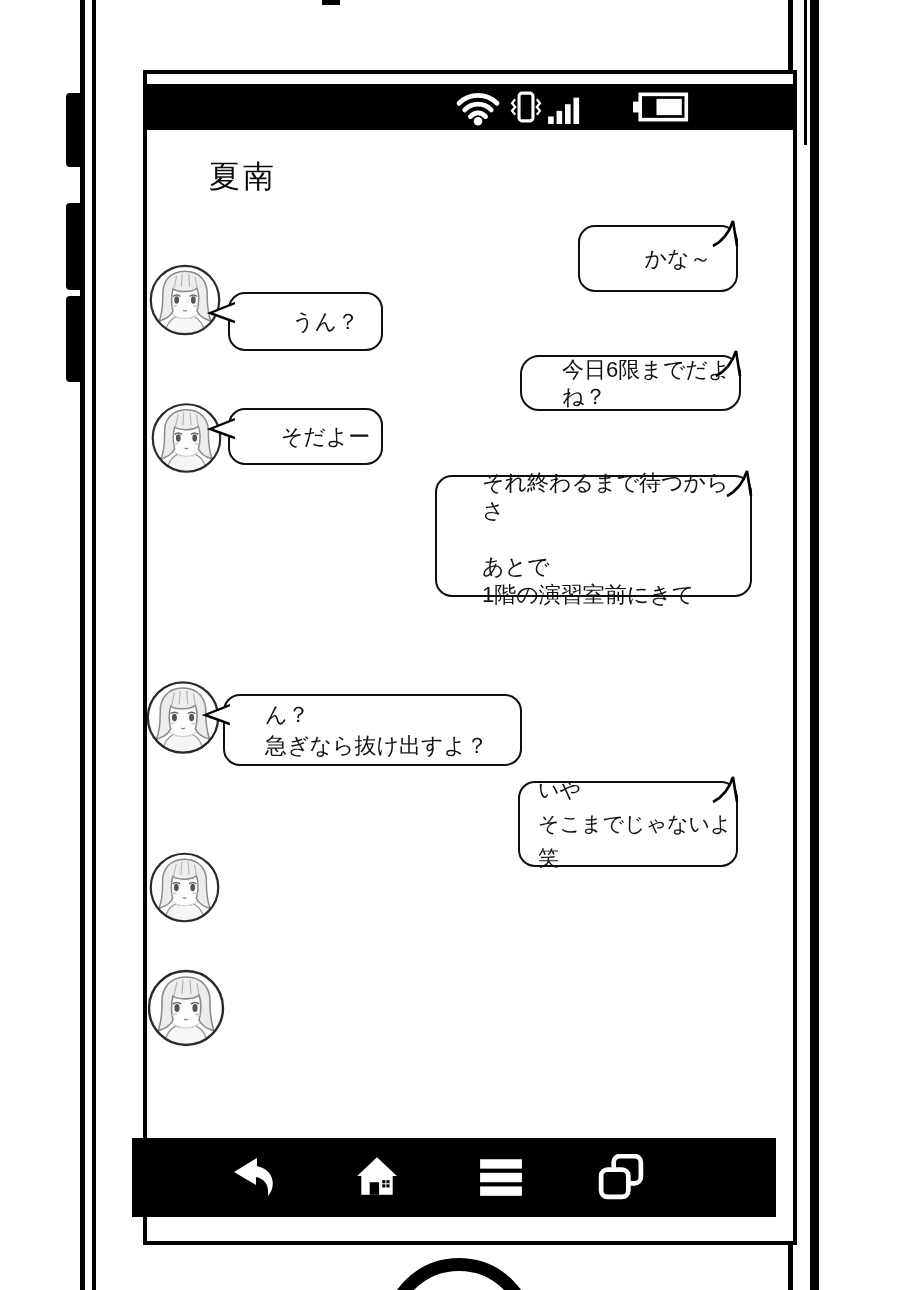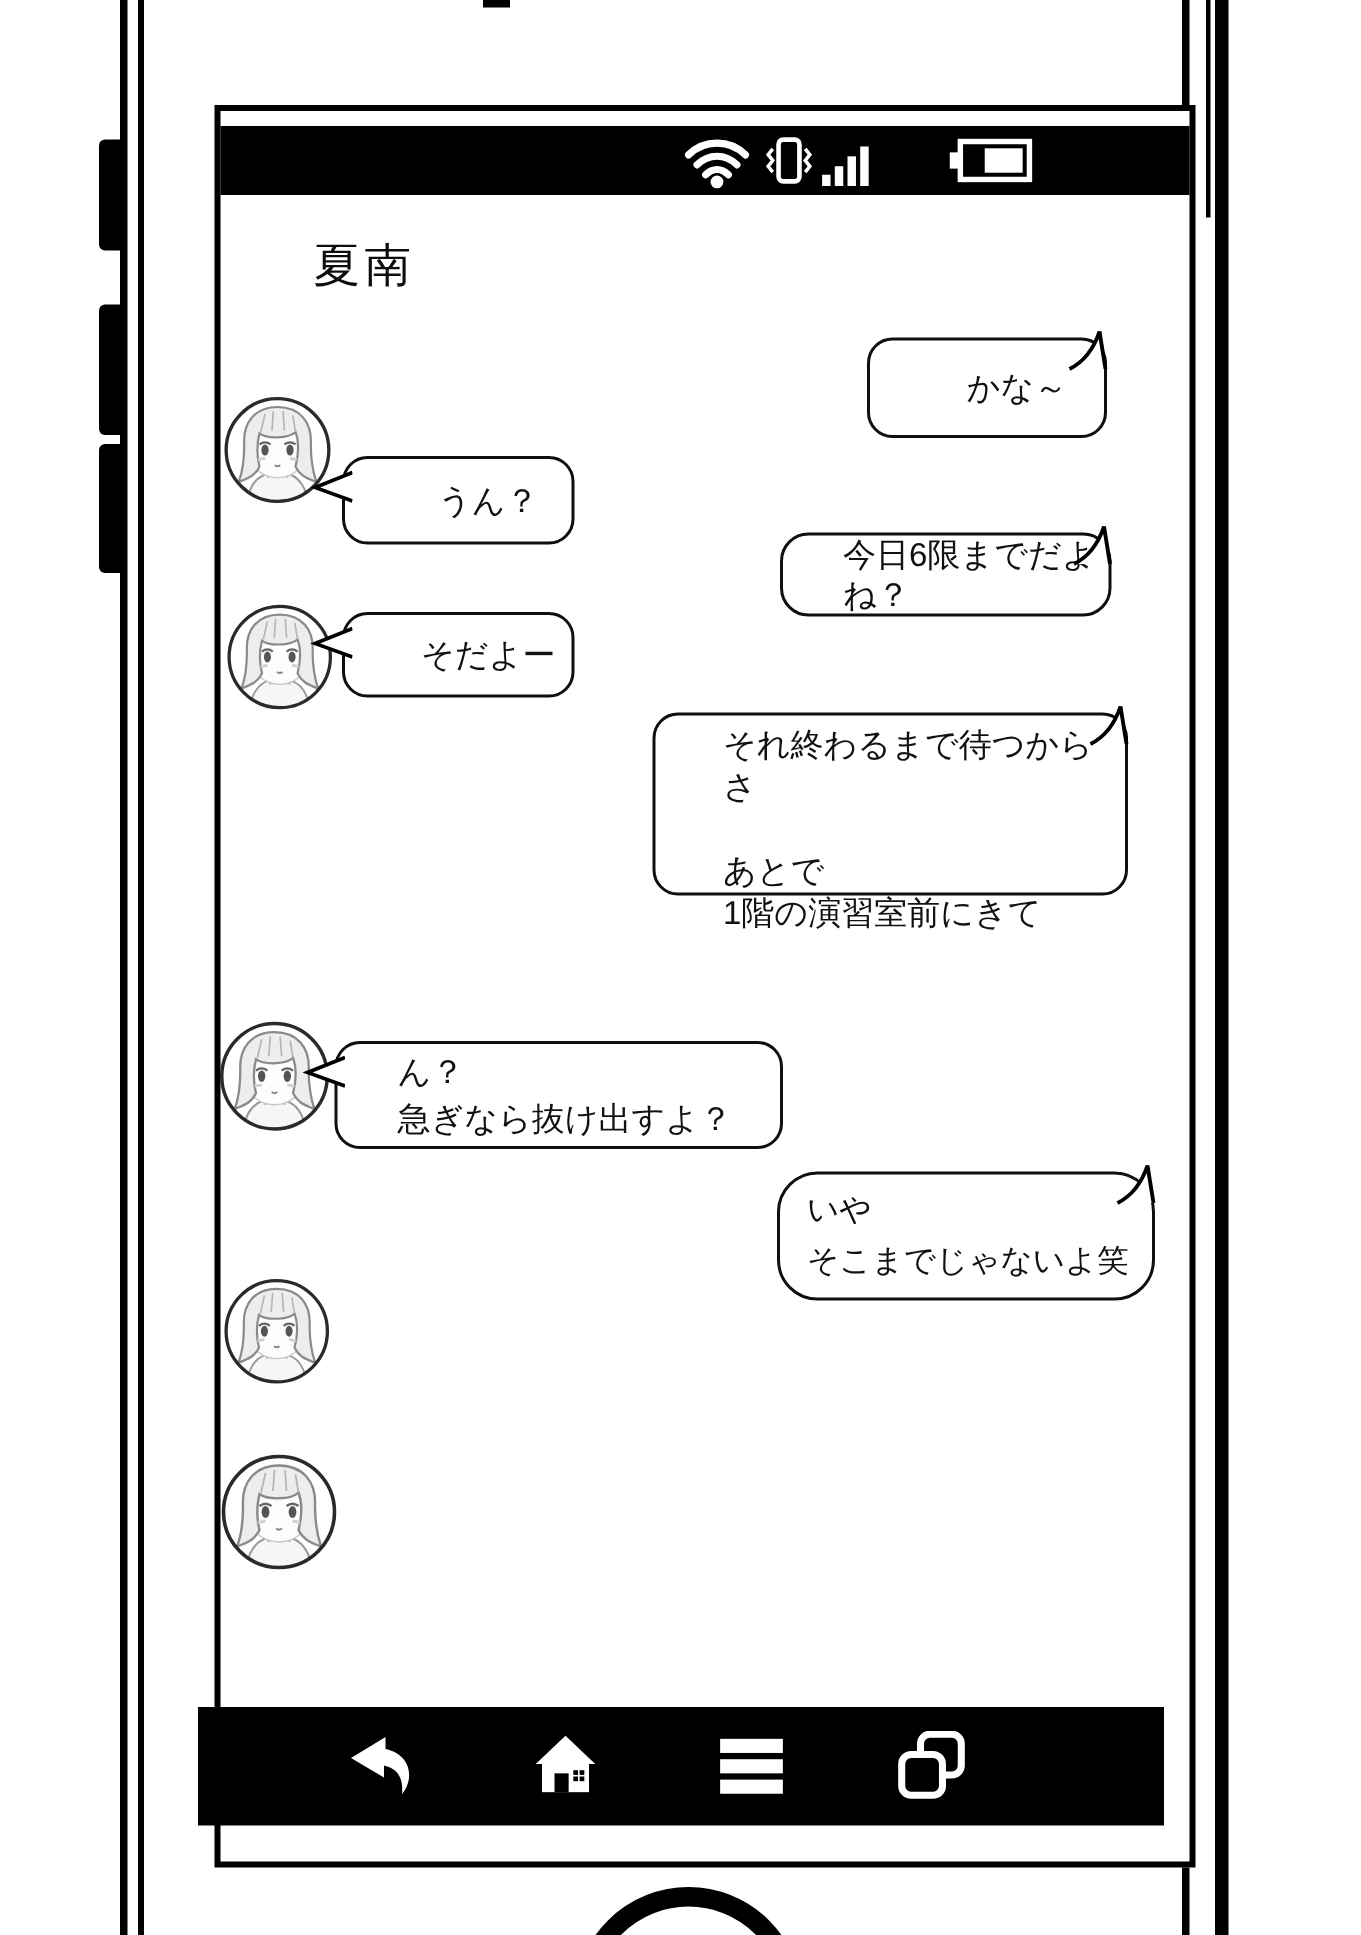--- a/index.html
+++ b/index.html
@@ -48,26 +48,26 @@
 
   .msg{position:absolute;background:#fff;border:2.5px solid #0f0f0f;border-radius:17px;
        display:flex;align-items:center;font-size:22px;line-height:1.25;box-sizing:border-box;padding-left:40px;}
   .msg .txt{white-space:pre-line;}
   .msg.center{justify-content:center;}
   .tail{position:absolute;width:30px;height:30px;}
   .msg.right .tail{top:-9px;right:-5px;}
   .msg.left  .tail{left:-23px;top:7px;width:28px;height:24px;}
 
   .m0{left:578px;top:225px;width:160px;height:67px;}
-  .m1{left:228px;top:292px;width:155px;height:59px;margin-top:12px;}
+  .m1{left:228px;top:292px;width:155px;height:59px;}
   .m2{left:520px;top:355px;width:221px;height:56px;border-radius:19px;}
   .m3{left:228px;top:408px;width:155px;height:57px;}
-  .m4{left:435px;top:475px;width:317px;height:122px;align-items:flex-start;padding:6px 6px 0 45px;line-height:28px;}
+  .m4{left:435px;top:475px;width:317px;height:122px;align-items:center;padding:6px 6px 0 45px;line-height:28px;}
   .m5{left:223px;top:694px;width:299px;height:72px;padding-left:40px;line-height:31px;}
-  .m6{left:518px;top:781px;width:252px;height:86px;padding-left:18px;font-size:21px;line-height:34px;border-radius:27px;}
+  .m6{left:518px;top:781px;width:220px;height:86px;padding-left:18px;font-size:21px;line-height:34px;}
   .m7{left:228px;top:868px;width:159px;height:60px;}
   .m8{left:588px;top:928px;width:163px;height:57px;}
   .m9{left:232px;top:996px;width:160px;height:62px;}
 </style>
 </head>
 <body>
 
 <div class="canvas">
 
   <svg width="0" height="0" style="position:absolute" aria-hidden="true">

